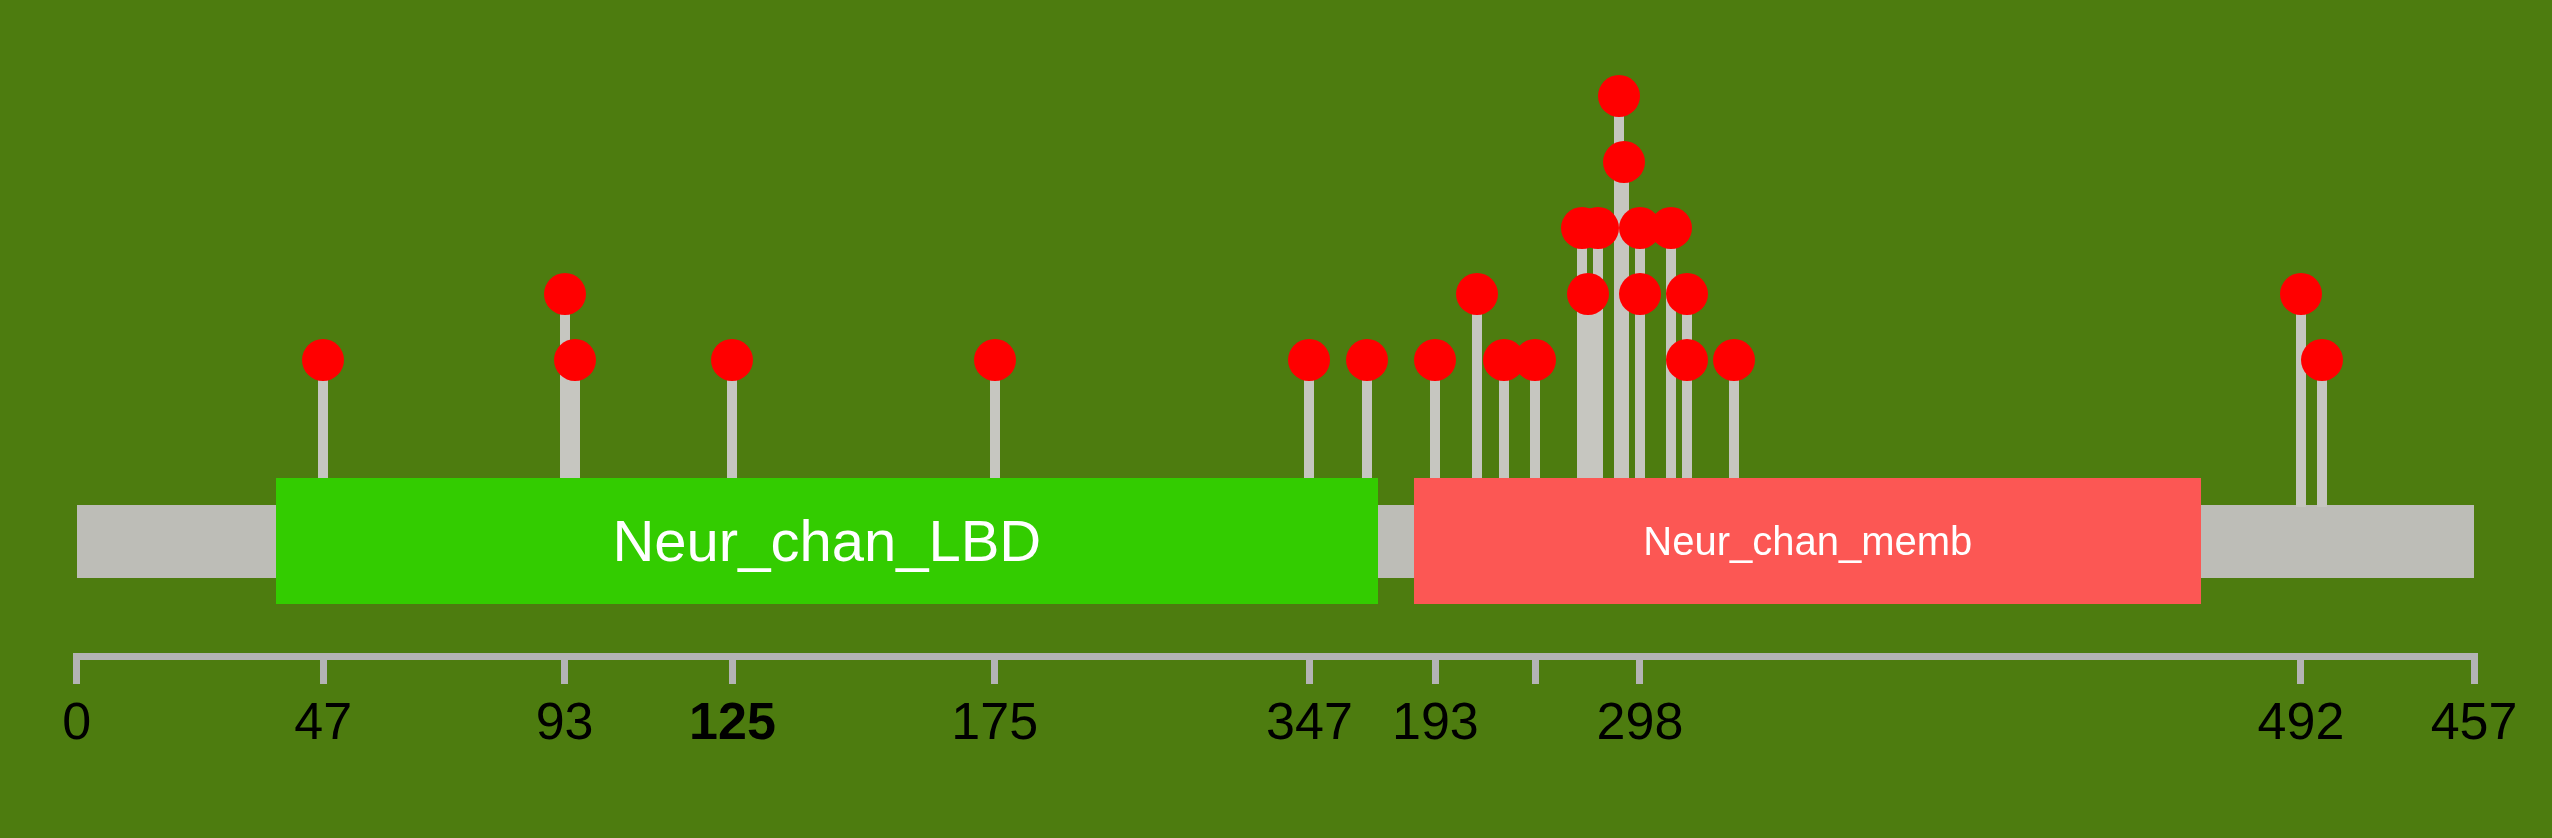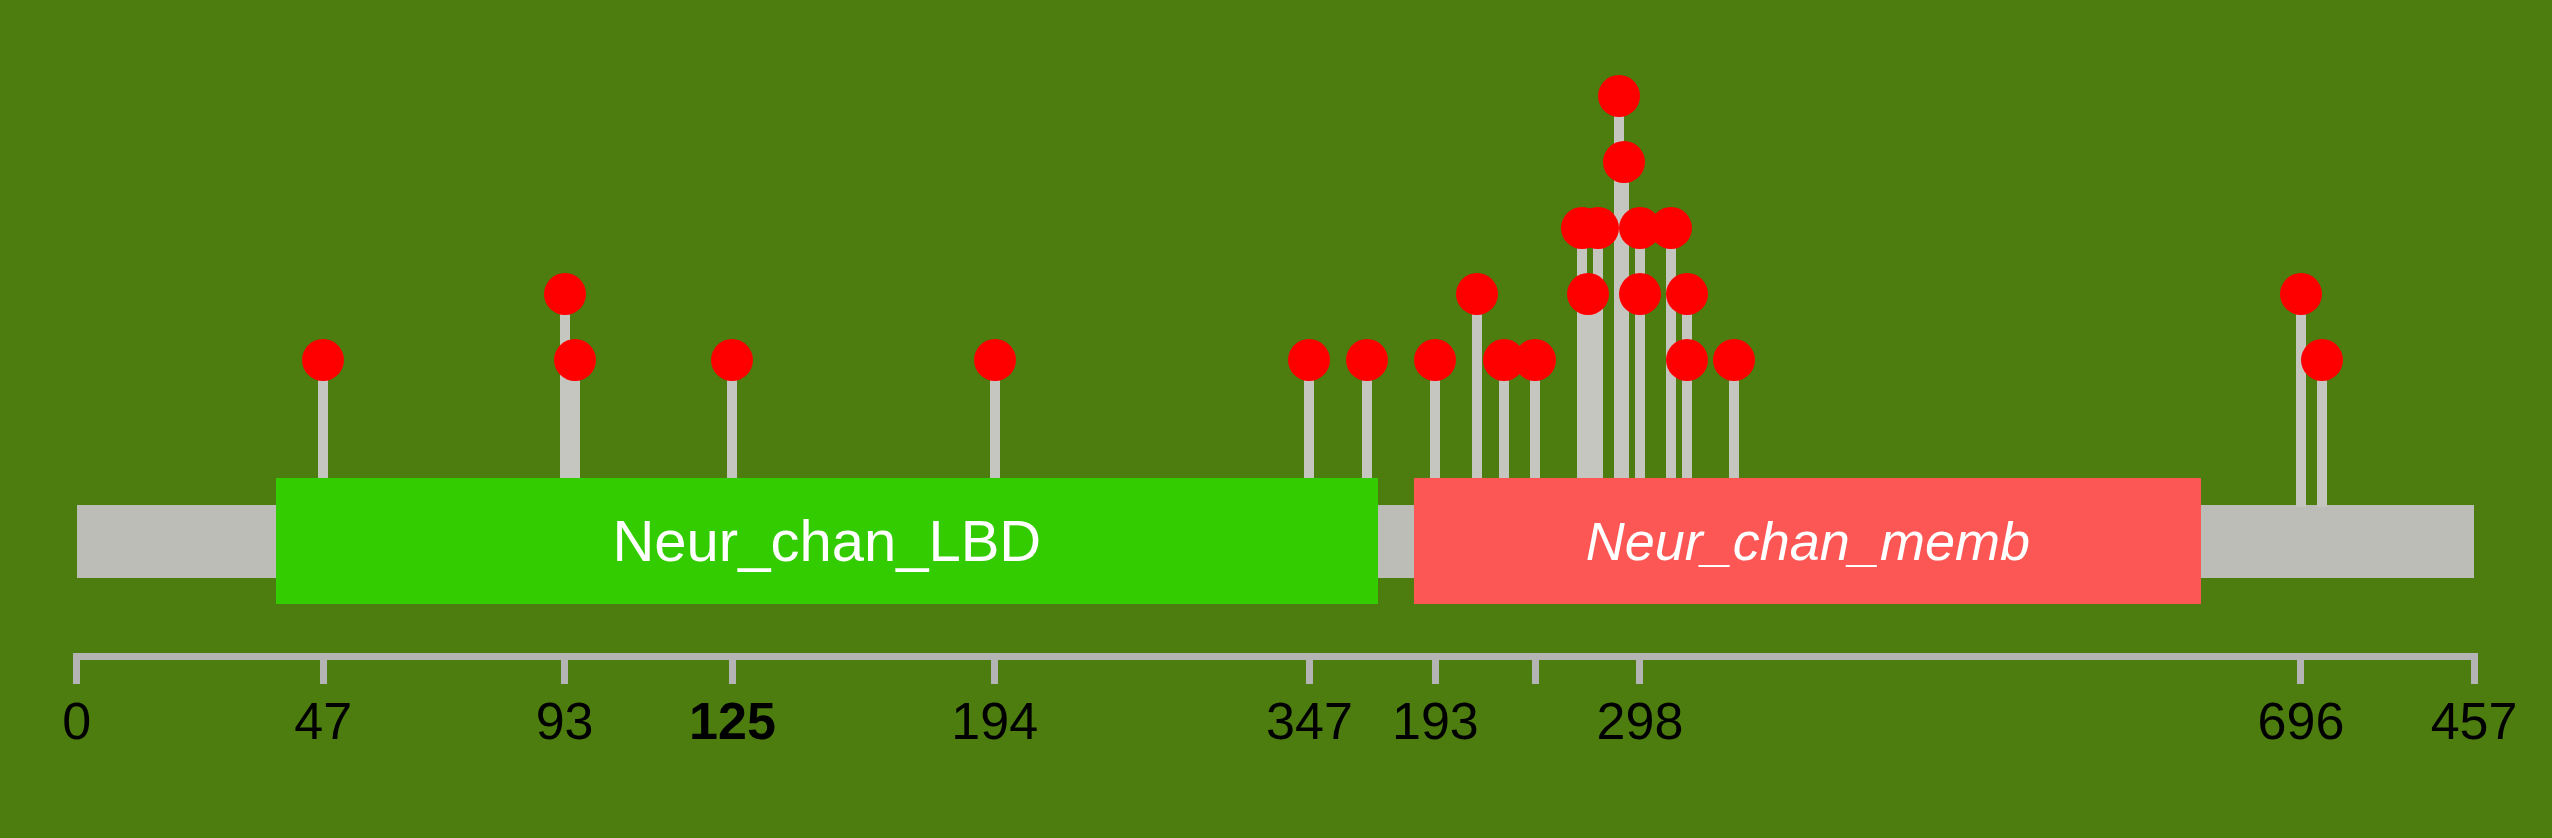--- a/index.html
+++ b/index.html
@@ -62,21 +62,21 @@
     <div class="abs stick" style="left: 1619.24px; top: 162px; width: 10px; height: 345px; background: rgb(198, 198, 192);"></div>
     <div class="abs stick" style="left: 1634.98px; top: 228px; width: 10px; height: 279px; background: rgb(198, 198, 192);"></div>
     <div class="abs stick" style="left: 1666.45px; top: 228px; width: 10px; height: 279px; background: rgb(198, 198, 192);"></div>
     <div class="abs stick" style="left: 1682.19px; top: 294px; width: 10px; height: 213px; background: rgb(198, 198, 192);"></div>
     <div class="abs stick" style="left: 1729.4px; top: 360px; width: 10px; height: 147px; background: rgb(198, 198, 192);"></div>
     <div class="abs stick" style="left: 2295.96px; top: 294px; width: 10px; height: 213px; background: rgb(198, 198, 192);"></div>
     <div class="abs stick" style="left: 2316.95px; top: 360px; width: 10px; height: 147px; background: rgb(198, 198, 192);"></div>
     <div class="abs domain-box" style="left: 276.044px; top: 478px; width: 1101.64px; height: 126px; background: rgb(51, 204, 0);"></div>
     <div class="abs domain-label" style="left: 276.044px; top: 478px; width: 1101.64px; height: 126px; line-height: 126px; font-size: 58px; color: rgb(255, 255, 255);">Neur_chan_LBD</div>
     <div class="abs domain-box" style="left: 1414.4px; top: 478px; width: 786.885px; height: 126px; background: rgb(252, 87, 84);"></div>
-    <div class="abs domain-label" style="left: 1414.4px; top: 478px; width: 786.885px; height: 126px; line-height: 126px; font-size: 54px; color: rgb(255, 255, 255); font-style: italic;">Neur_chan_memb</div>
+    <div class="abs domain-label" style="left: 1414.4px; top: 478px; width: 786.885px; height: 126px; line-height: 126px; font-size: 40px; color: rgb(255, 255, 255);">Neur_chan_memb</div>
     <div class="abs marker" style="left: 302.257px; top: 339px; width: 42px; height: 42px; background: rgb(255, 0, 0);"></div>
     <div class="abs marker" style="left: 543.569px; top: 273px; width: 42px; height: 42px; background: rgb(255, 0, 0);"></div>
     <div class="abs marker" style="left: 554.061px; top: 339px; width: 42px; height: 42px; background: rgb(255, 0, 0);"></div>
     <div class="abs marker" style="left: 711.438px; top: 339px; width: 42px; height: 42px; background: rgb(255, 0, 0);"></div>
     <div class="abs marker" style="left: 973.732px; top: 339px; width: 42px; height: 42px; background: rgb(255, 0, 0);"></div>
     <div class="abs marker" style="left: 1288.49px; top: 339px; width: 42px; height: 42px; background: rgb(255, 0, 0);"></div>
     <div class="abs marker" style="left: 1346.19px; top: 339px; width: 42px; height: 42px; background: rgb(255, 0, 0);"></div>
     <div class="abs marker" style="left: 1414.39px; top: 339px; width: 42px; height: 42px; background: rgb(255, 0, 0);"></div>
     <div class="abs marker" style="left: 1456.36px; top: 273px; width: 42px; height: 42px; background: rgb(255, 0, 0);"></div>
     <div class="abs marker" style="left: 1482.58px; top: 339px; width: 42px; height: 42px; background: rgb(255, 0, 0);"></div>
@@ -97,25 +97,25 @@
     <div class="abs axis-line" style="left: 73.2px; top: 653px; width: 2404.38px; height: 7px; background: rgb(180, 180, 180);"></div>
     <div class="abs axis-tick" style="left: 73.2px; top: 660px; width: 7px; height: 24px; background: rgb(180, 180, 180);"></div>
     <div class="abs tick-label" style="left: -8.3px; top: 691px; width: 170px; color: rgb(0, 0, 0);">0</div>
     <div class="abs axis-tick" style="left: 319.757px; top: 660px; width: 7px; height: 24px; background: rgb(180, 180, 180);"></div>
     <div class="abs tick-label" style="left: 238.257px; top: 691px; width: 170px; color: rgb(0, 0, 0);">47</div>
     <div class="abs axis-tick" style="left: 561.069px; top: 660px; width: 7px; height: 24px; background: rgb(180, 180, 180);"></div>
     <div class="abs tick-label" style="left: 479.569px; top: 691px; width: 170px; color: rgb(0, 0, 0);">93</div>
     <div class="abs axis-tick" style="left: 728.938px; top: 660px; width: 7px; height: 24px; background: rgb(180, 180, 180);"></div>
     <div class="abs tick-label" style="left: 647.438px; top: 691px; width: 170px; color: rgb(0, 0, 0); font-weight: bold;">125</div>
     <div class="abs axis-tick" style="left: 991.232px; top: 660px; width: 7px; height: 24px; background: rgb(180, 180, 180);"></div>
-    <div class="abs tick-label" style="left: 909.732px; top: 691px; width: 170px; color: rgb(0, 0, 0);">194</div>
+    <div class="abs tick-label" style="left: 909.732px; top: 691px; width: 170px; color: rgb(0, 0, 0);">175</div>
     <div class="abs axis-tick" style="left: 1305.99px; top: 660px; width: 7px; height: 24px; background: rgb(180, 180, 180);"></div>
     <div class="abs tick-label" style="left: 1224.49px; top: 691px; width: 170px; color: rgb(0, 0, 0);">347</div>
     <div class="abs axis-tick" style="left: 1431.89px; top: 660px; width: 7px; height: 24px; background: rgb(180, 180, 180);"></div>
     <div class="abs tick-label" style="left: 1350.39px; top: 691px; width: 170px; color: rgb(0, 0, 0);">193</div>
     <div class="abs axis-tick" style="left: 1531.56px; top: 660px; width: 7px; height: 24px; background: rgb(180, 180, 180);"></div>
     <div class="abs axis-tick" style="left: 1636.48px; top: 660px; width: 7px; height: 24px; background: rgb(180, 180, 180);"></div>
     <div class="abs tick-label" style="left: 1554.98px; top: 691px; width: 170px; color: rgb(0, 0, 0);">298</div>
     <div class="abs axis-tick" style="left: 2297.46px; top: 660px; width: 7px; height: 24px; background: rgb(180, 180, 180);"></div>
-    <div class="abs tick-label" style="left: 2215.96px; top: 691px; width: 170px; color: rgb(0, 0, 0);">696</div>
+    <div class="abs tick-label" style="left: 2215.96px; top: 691px; width: 170px; color: rgb(0, 0, 0);">492</div>
     <div class="abs axis-tick" style="left: 2470.58px; top: 660px; width: 7px; height: 24px; background: rgb(180, 180, 180);"></div>
     <div class="abs tick-label" style="left: 2389.08px; top: 691px; width: 170px; color: rgb(0, 0, 0);">457</div>
   </div>
 
 </body></html>

